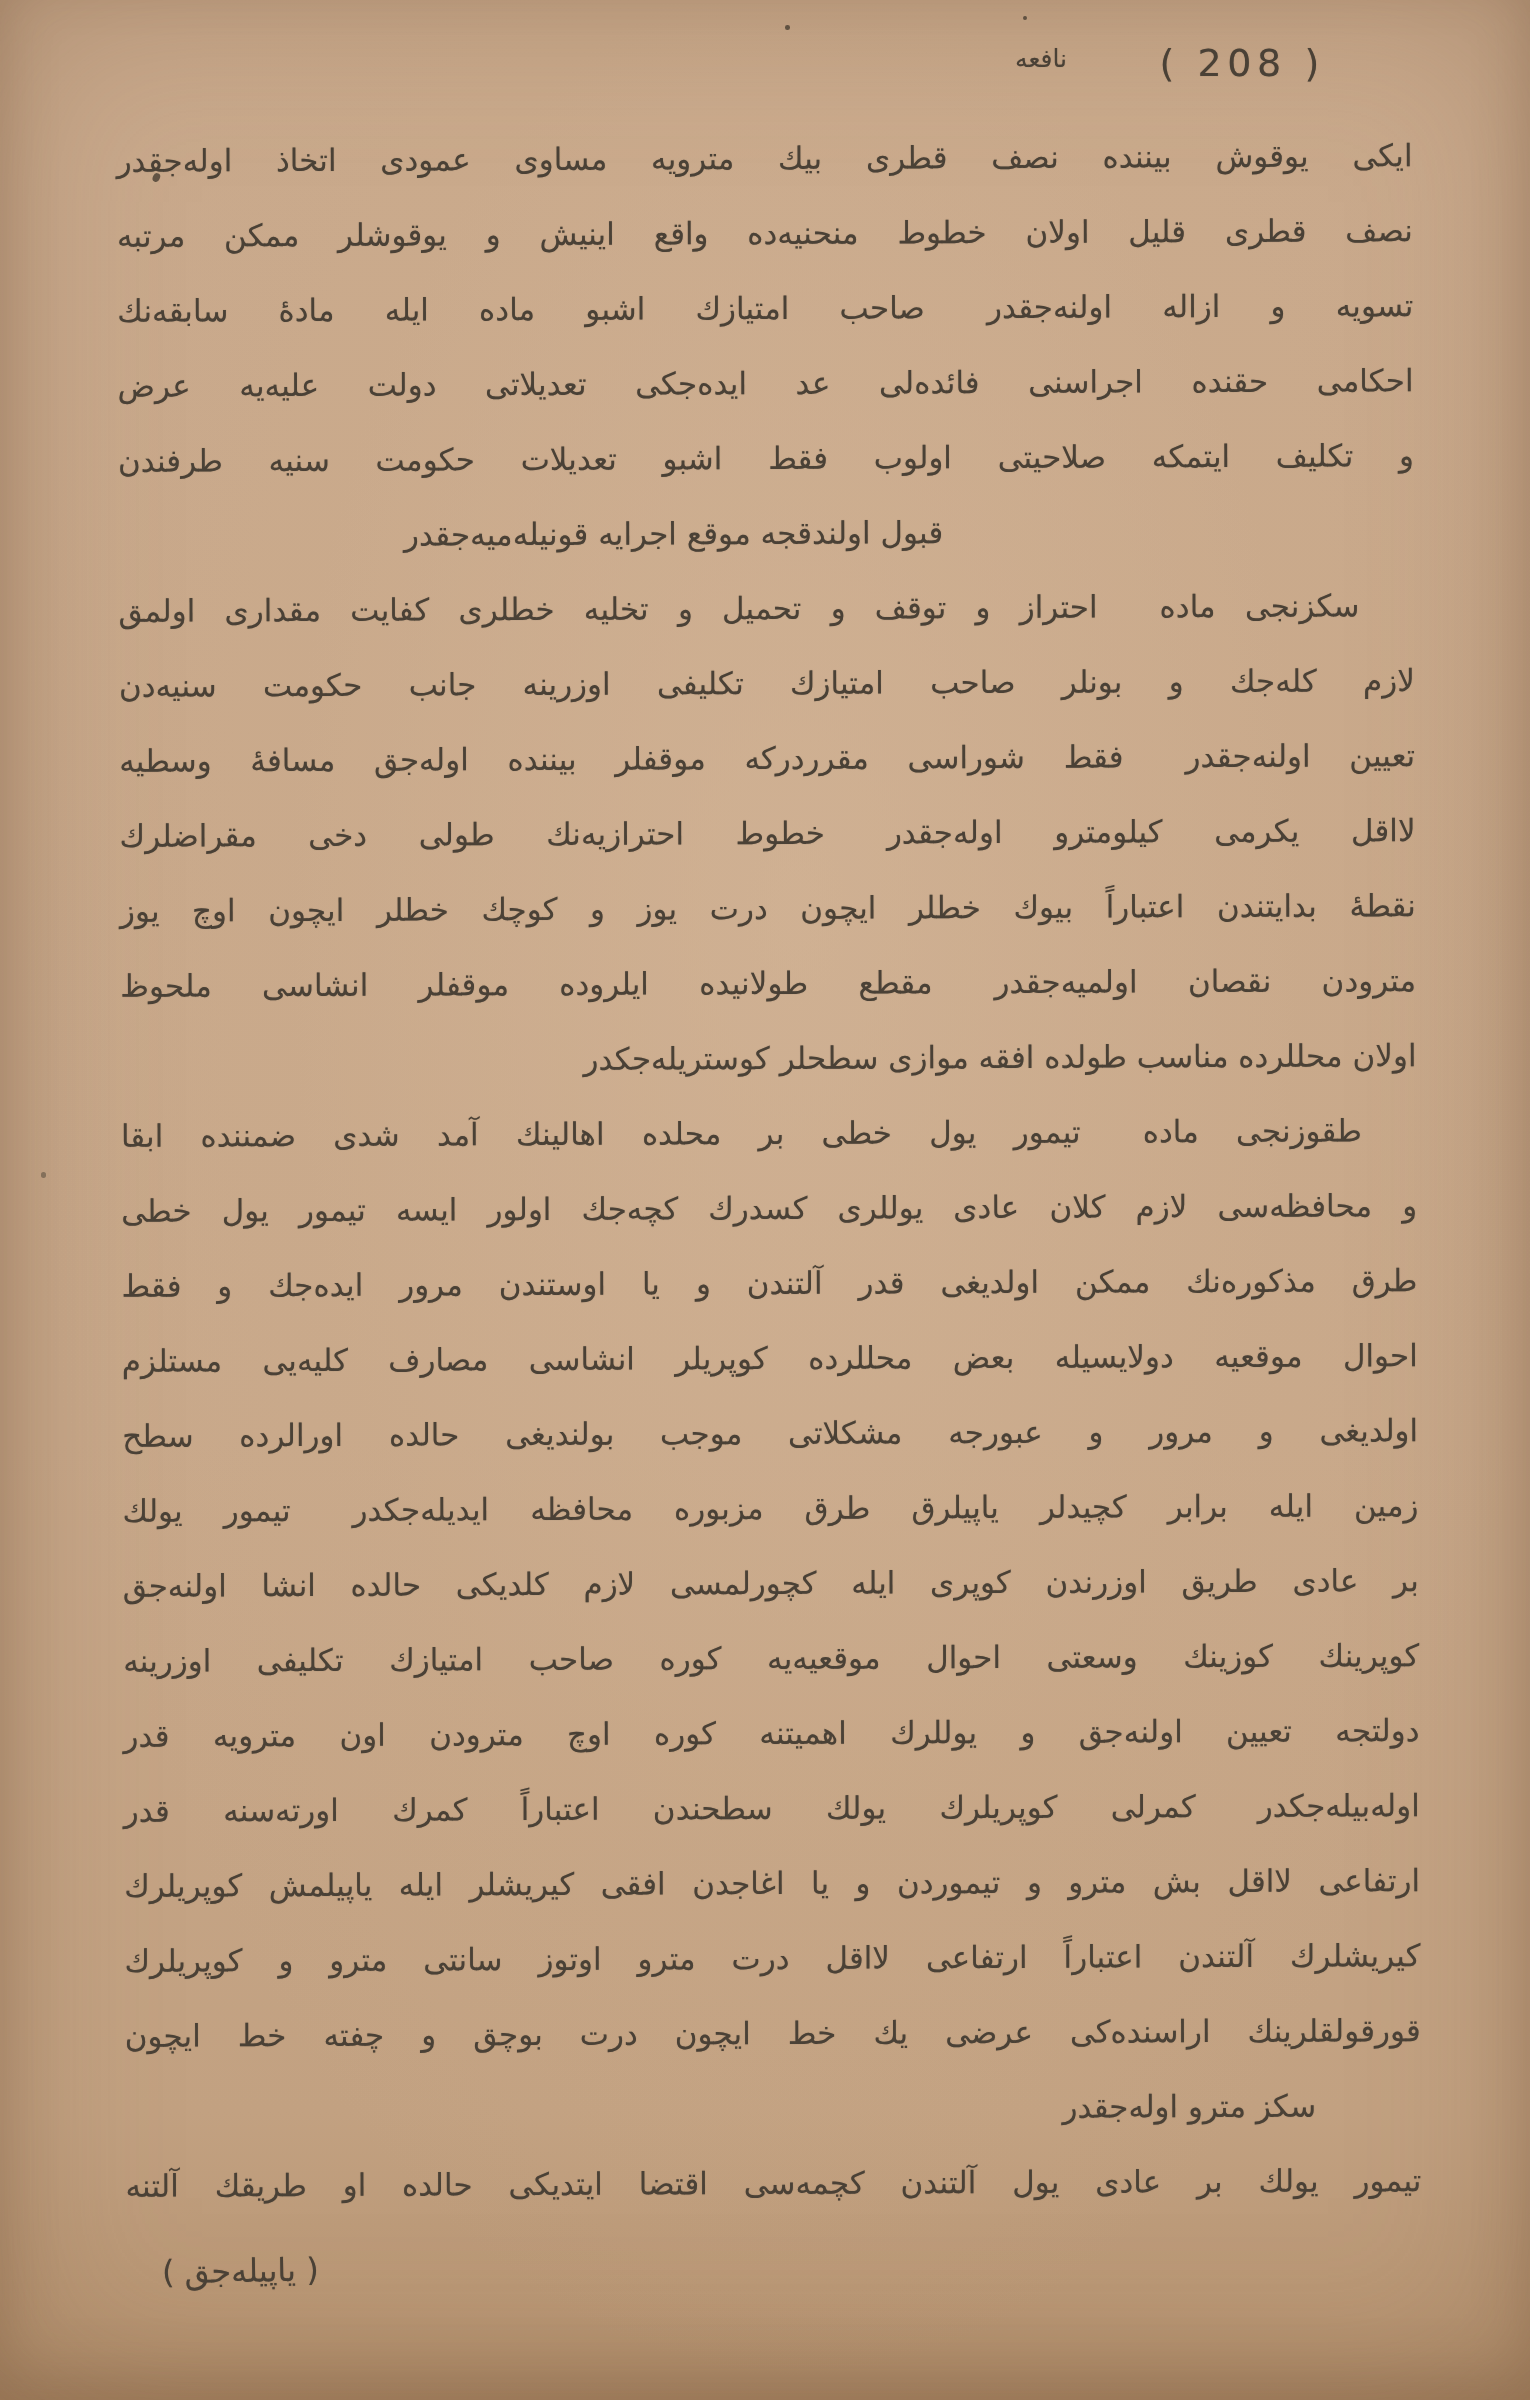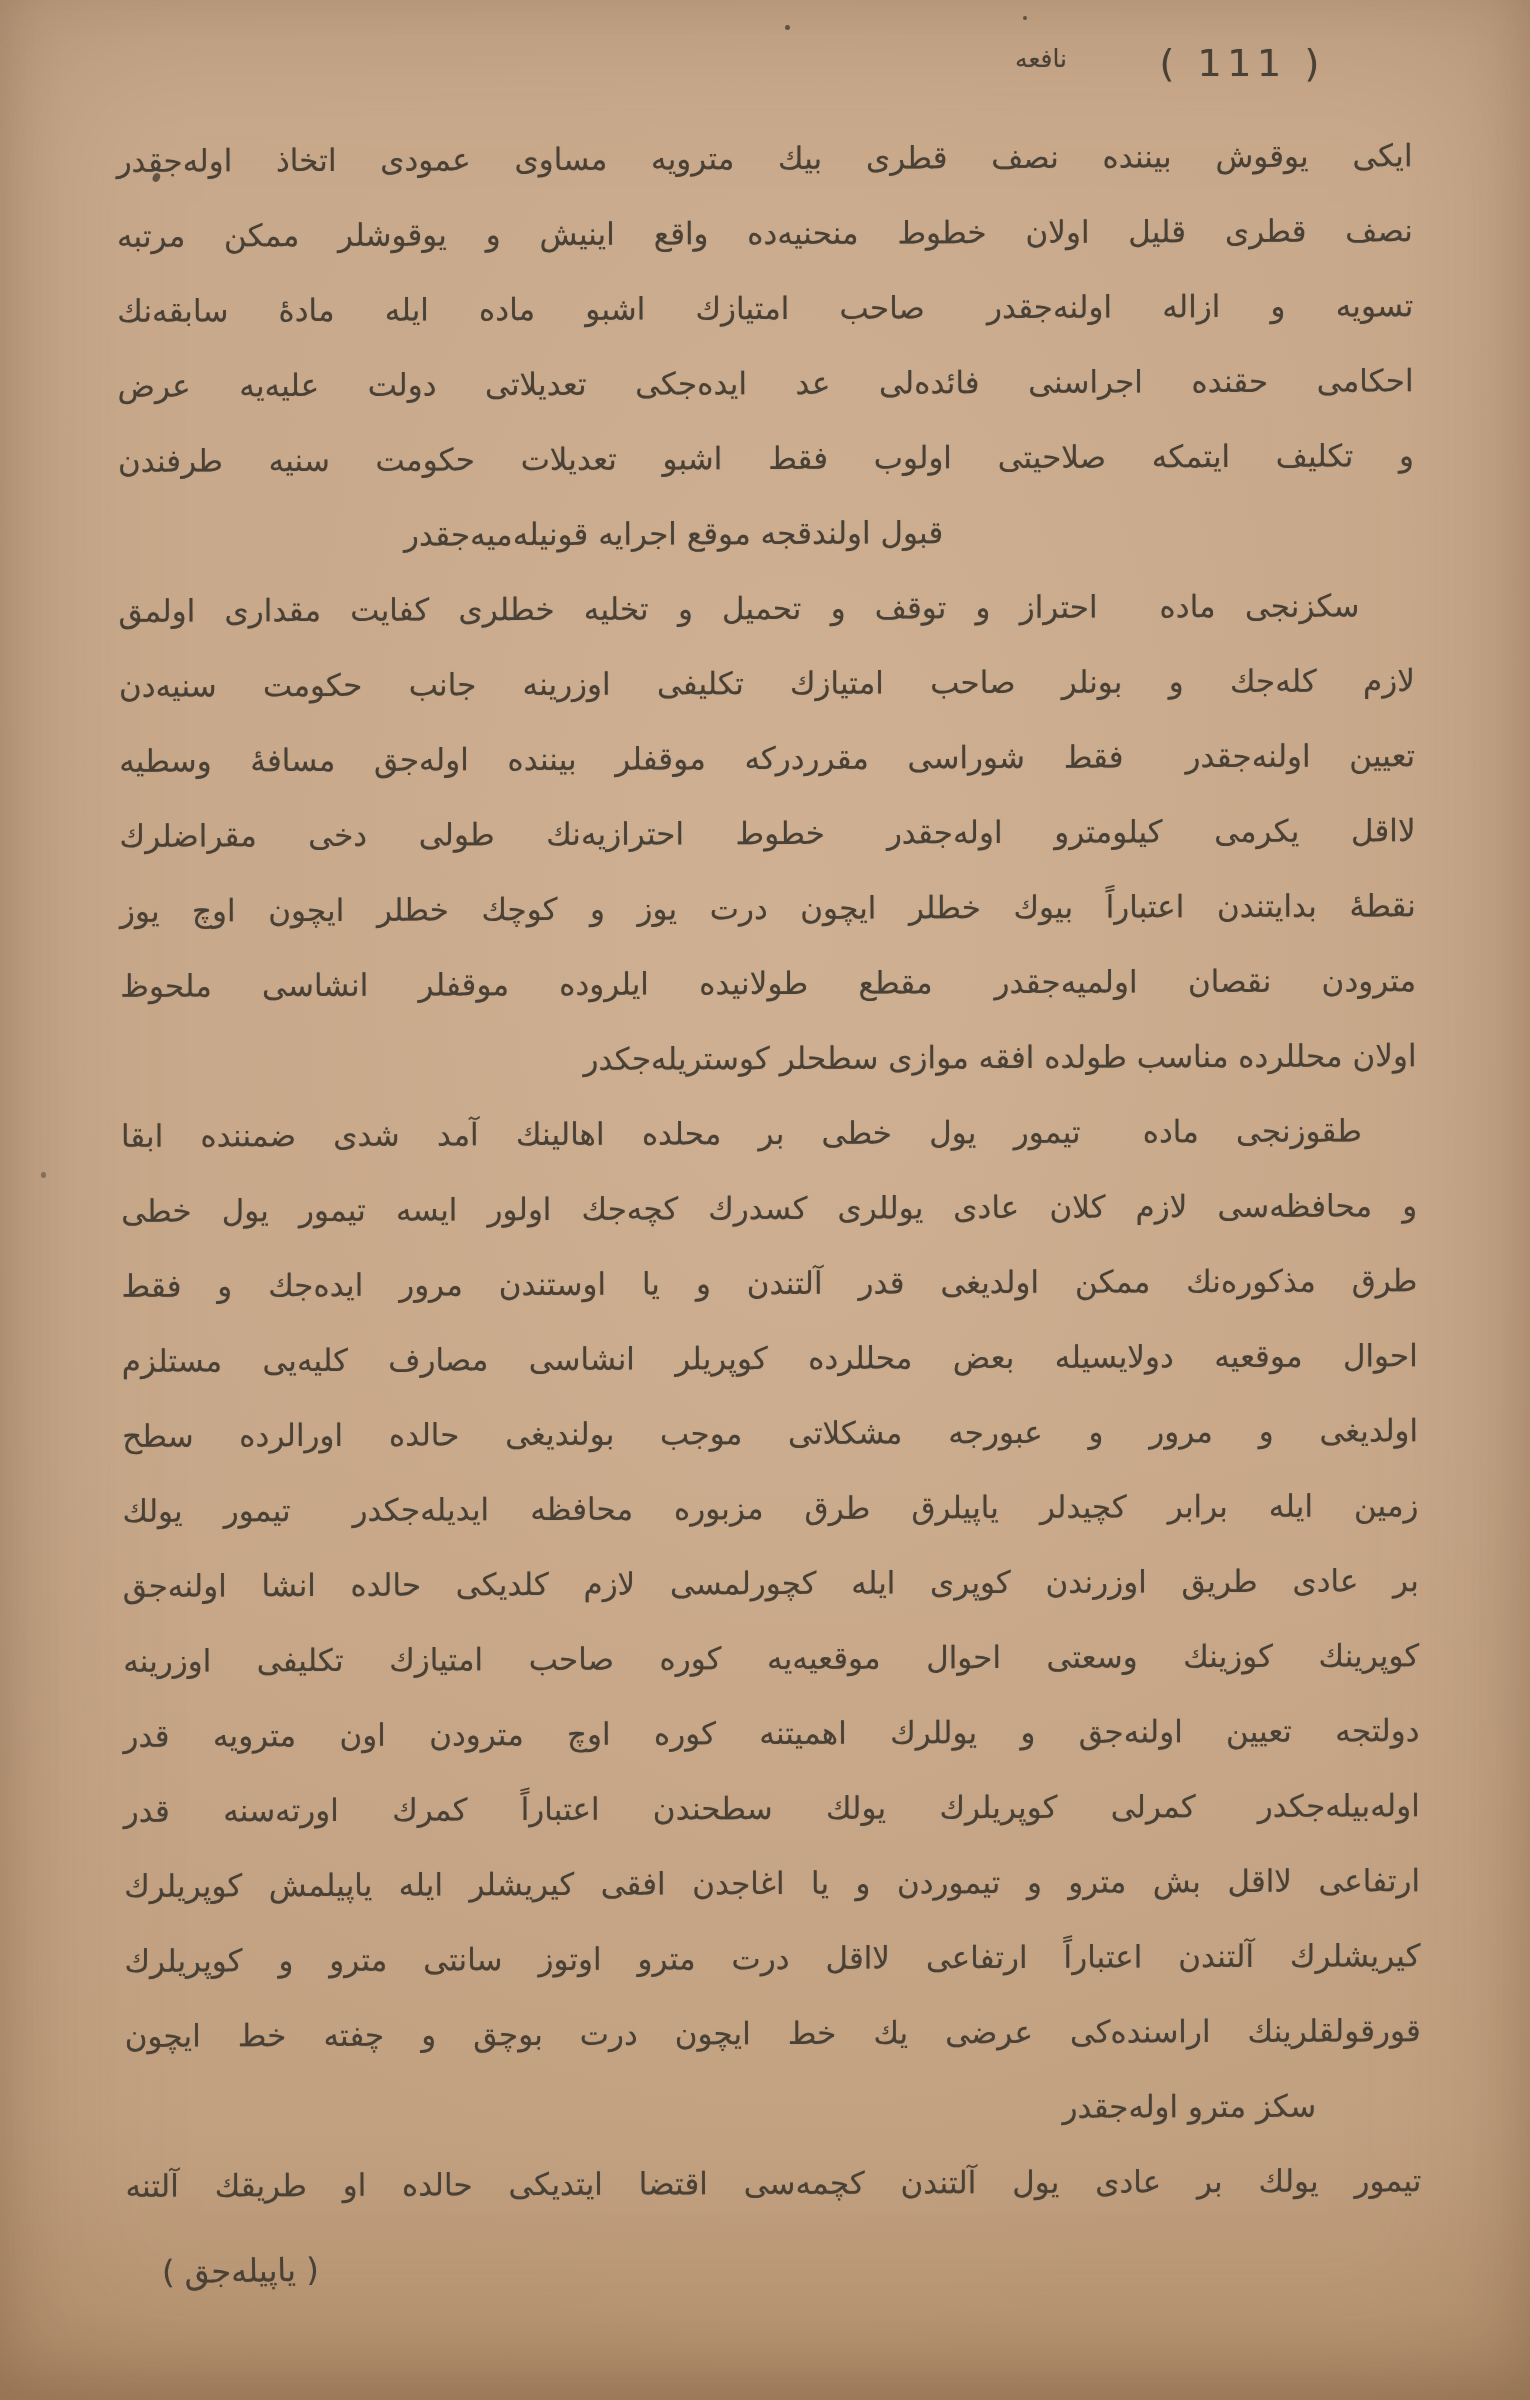--- a/index.html
+++ b/index.html
@@ -58,21 +58,21 @@
 
 <div class="page">
 
   <div class="speck s1"></div>
   <div class="speck s2"></div>
   <div class="speck s3"></div>
   <div class="speck s4"></div>
 
   <div class="header-word ink" style="color: rgb(74, 65, 54);">نافعه</div>
 
-  <div class="page-number ink" style="color: rgb(74, 65, 54);">( 111 )</div>
+  <div class="page-number ink" style="color: rgb(74, 65, 54);">( 208 )</div>
 
   <div class="textblock ink" id="textblock" style="color: rgb(74, 65, 54);">
       <div class="line full">ایکی یوقوش بیننده نصف قطری بیك مترویه مساوی عمودی اتخاذ اوله‌جقدر</div>
       <div class="line full">نصف قطری قلیل اولان خطوط منحنیه‌ده واقع اینیش و یوقوشلر ممکن مرتبه</div>
       <div class="line full">تسویه و ازاله اولنه‌جقدر  صاحب امتیازك اشبو ماده ایله مادۀ سابقه‌نك</div>
       <div class="line full">احکامی حقنده اجراسنی فائده‌لی عد ایده‌جکی تعدیلاتی دولت علیه‌یه عرض</div>
       <div class="line full">و تکلیف ایتمکه صلاحیتی اولوب فقط اشبو تعدیلات حکومت سنیه طرفندن</div>
       <div class="line pull">قبول اولندقجه موقع اجرایه قونیله‌میه‌جقدر</div>
       <div class="line full start">سکزنجی ماده  احتراز و توقف و تحمیل و تخلیه خطلری کفایت مقداری اولمق</div>
       <div class="line full">لازم کله‌جك و بونلر صاحب امتیازك تکلیفی اوزرینه جانب حکومت سنیه‌دن</div>

